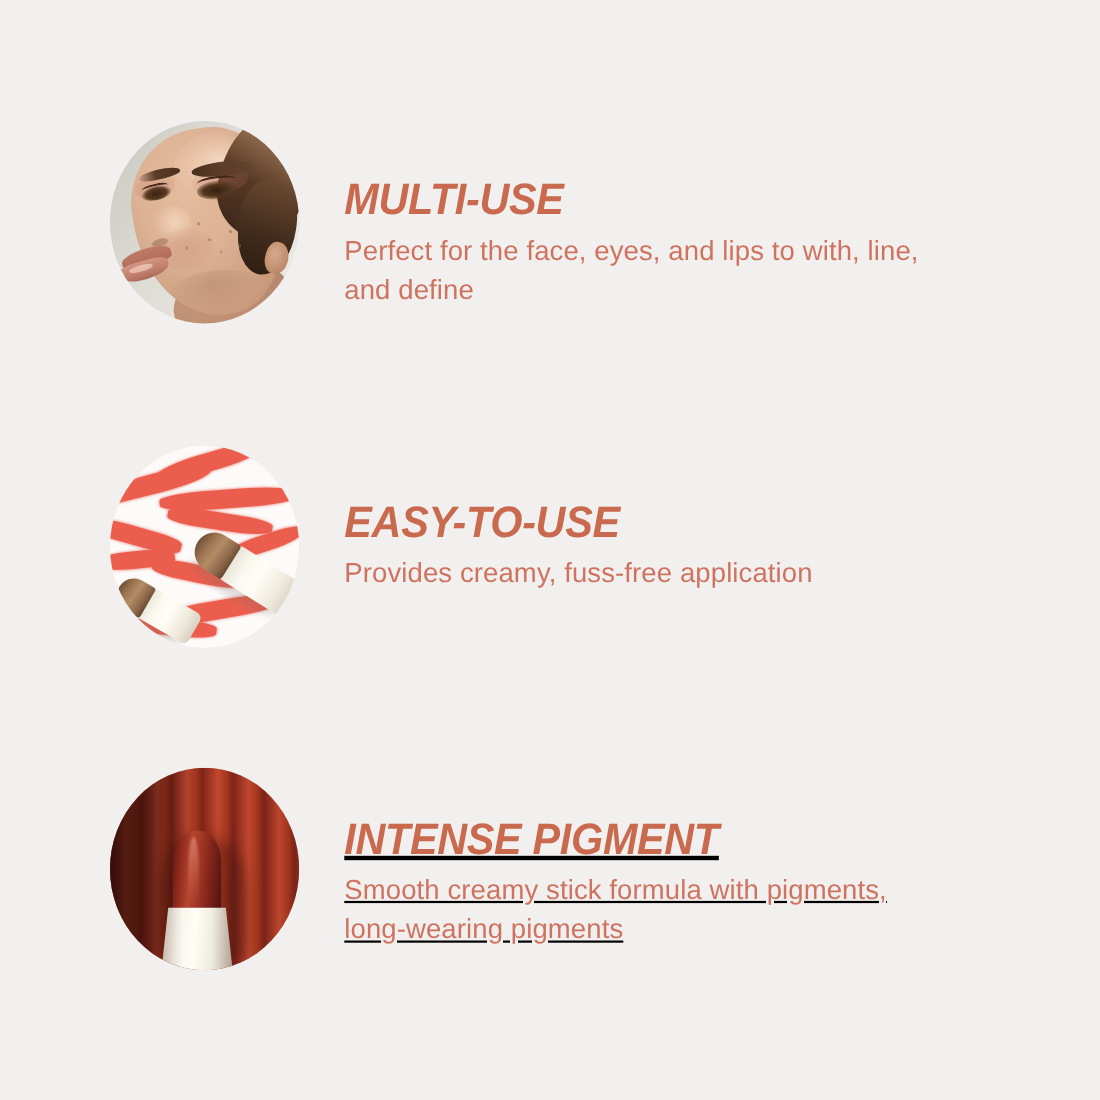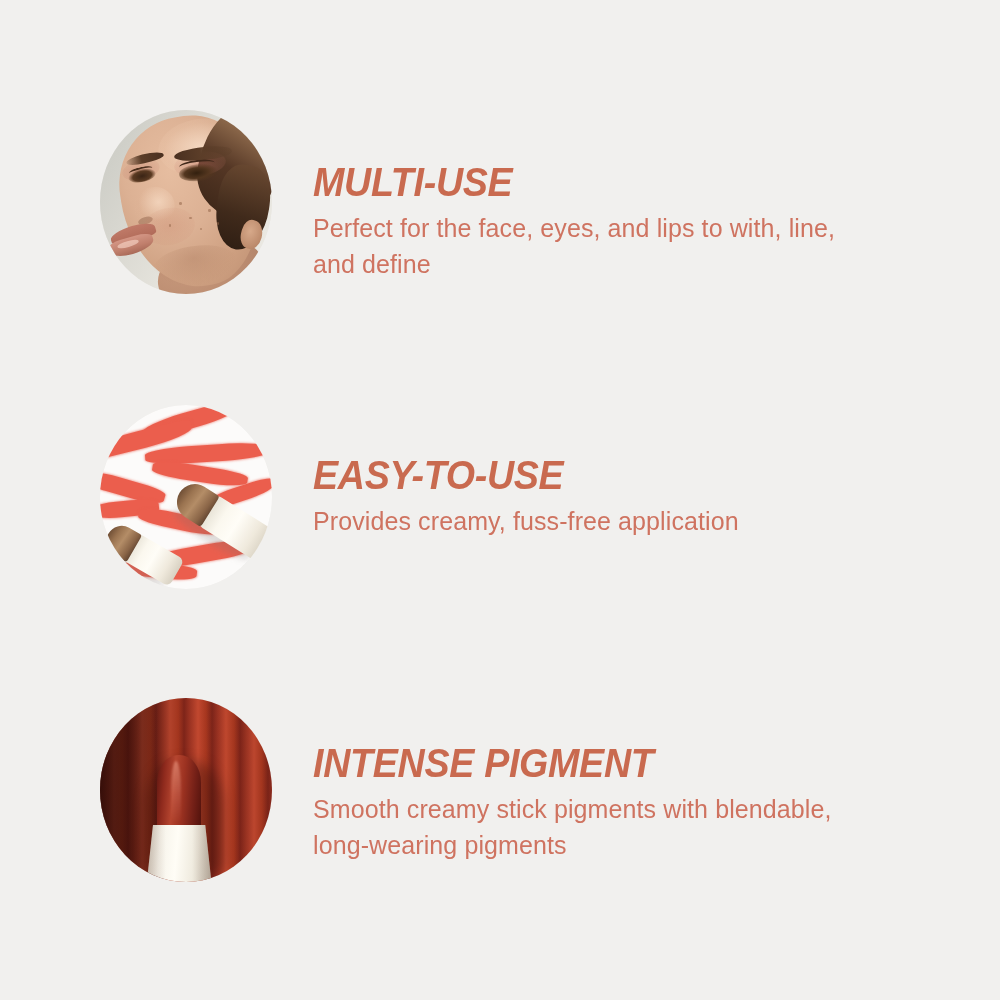--- a/index.html
+++ b/index.html
@@ -53,21 +53,21 @@
     overflow: hidden;
     background: #e9e7e4;
   }
 
   .text-col {
     margin-left: 41px;
     flex: 1 1 auto;
     padding-top: 52px;
   }
   #feature-1 .text-col { padding-top: 50px; }
-  #feature-2 .text-col { padding-top: 45px; }
+  #feature-2 .text-col { padding-top: 45px; text-decoration: underline; }
 
   .feature-title {
     font-family: "Liberation Sans", sans-serif;
     font-weight: bold;
     font-style: italic;
     font-size: 40px;
     line-height: 40px;
     letter-spacing: -0.3px;
     color: #C96A4F;
     margin: 0 0 8px 0;
@@ -599,17 +599,17 @@
         <div class="lip-shadow"></div>
         <div class="lipstick-bullet"></div>
         <div class="lipstick-gloss"></div>
         <div class="lipstick-base"></div>
         <div class="base-shade"></div>
       </div>
     </div>
 
     <div class="text-col">
       <h2 class="feature-title">INTENSE PIGMENT</h2>
-      <p class="feature-desc">Smooth creamy stick pigments with blendable, long-wearing pigments</p>
+      <p class="feature-desc">Smooth creamy stick formula with pigments, long-wearing pigments</p>
     </div>
   </section>
 
 </div>
 
 </body></html>

